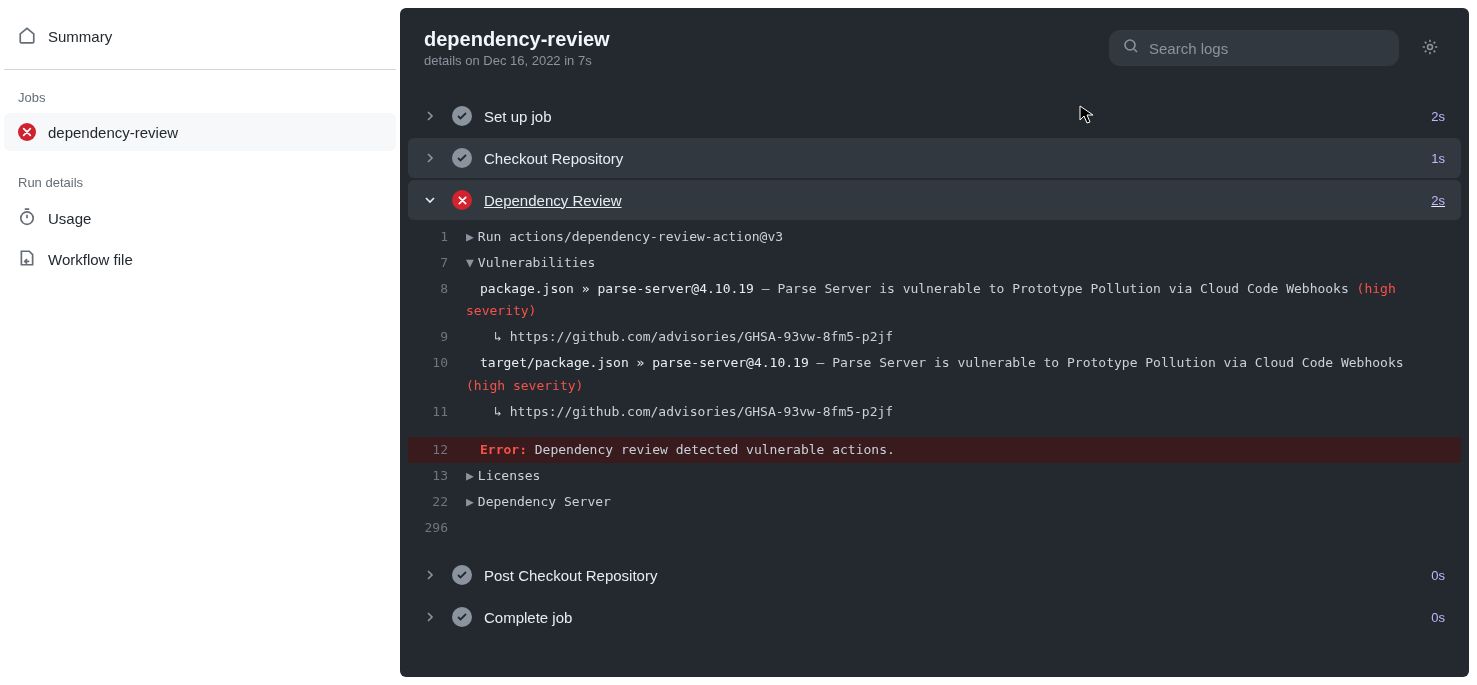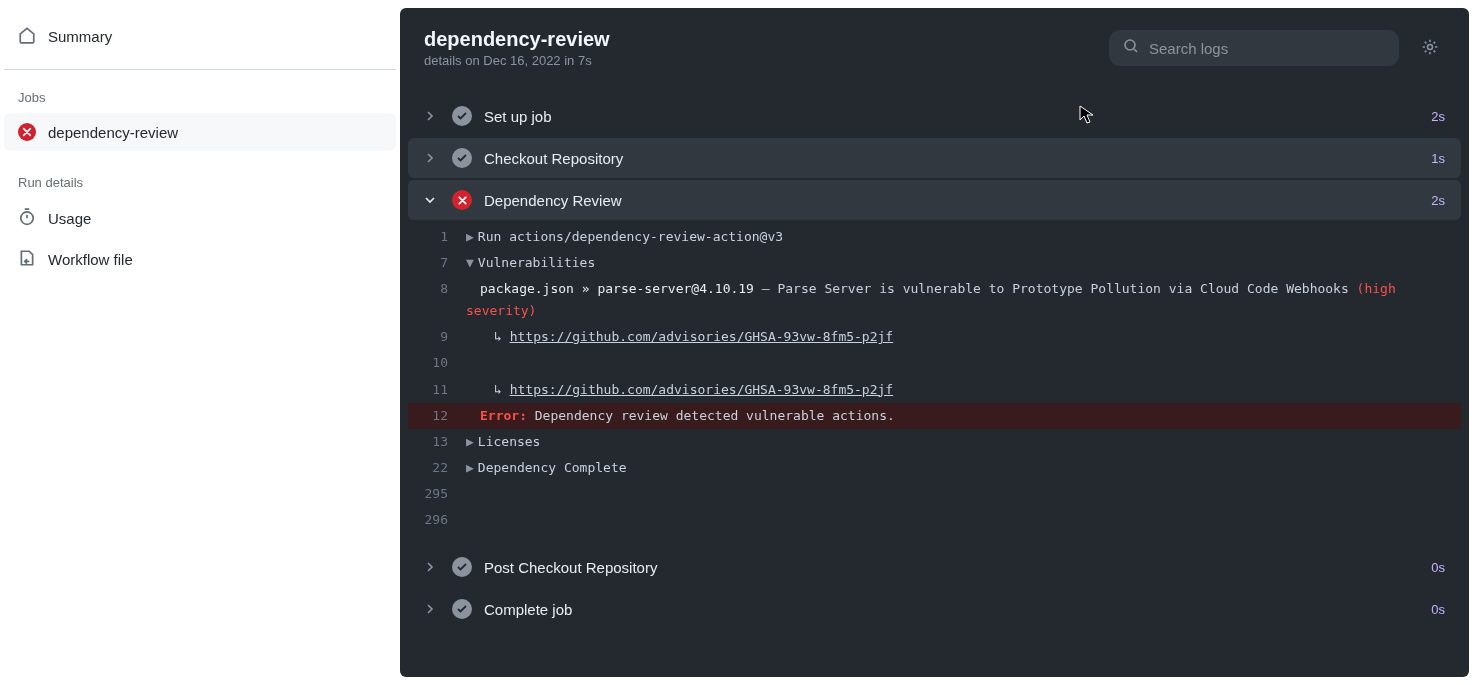--- a/index.html
+++ b/index.html
@@ -130,21 +130,21 @@
   
   .steps { padding: 0 8px 8px 8px; display: flex; flex-direction: column; gap: 2px; }
   .step {
     display: flex;
     align-items: center;
     gap: 12px;
     padding: 10px 16px;
     border-radius: 6px;
     cursor: pointer;
   }
-  .step.expanded { background: #32383f; }
+  .step.expanded { background: #32383f; text-decoration: underline; }
   .step .chev { width: 16px; color: #8b949e; display:flex; }
   .step .status { width: 20px; height: 20px; flex-shrink:0; display:inline-flex; align-items:center; justify-content:center; }
   .step .step-name { flex: 1; font-size: 15px; color: #e6edf3; }
   .step .duration { font-size: 13px; color: #c4b5fd; font-variant-numeric: tabular-nums; }
   .check-badge {
     width: 20px; height: 20px; border-radius: 50%; background:#8b949e;
     display:inline-flex; align-items:center; justify-content:center;
   }
   .check-badge svg { width:12px; height:12px; }
   .fail-badge-lg {
@@ -158,35 +158,35 @@
     font-size: 13px;
     background: #24292f;
     padding: 4px 0 12px 0;
   }
   .log-line {
     display: flex;
     align-items: flex-start;
     padding: 2px 16px 2px 0;
     line-height: 1.7;
   }
-  .log-line.error-line { background: #391a1d; }
+  .log-line.error-line { background: #391a1d; margin-top: 12px; }
   .ln {
     width: 58px;
     text-align: right;
     color: #6e7681;
     flex-shrink: 0;
     padding-right: 18px;
     user-select: none;
   }
   .lc { flex: 1; color: #c9d1d9; word-break: break-word; }
   .tri { color:#8b949e; margin-right:4px; }
   .bold { font-weight:400; color:#e6edf3; }
   .sev { color:#f85149; }
   .err-label { color:#f85149; font-weight:600; }
-  .link { color:#c9d1d9; text-decoration: underline; }
+  .link { color:#c9d1d9; }
   .indent1 { padding-left: 14px; display:inline-block; }
   .indent2 { padding-left: 28px; display:inline-block; }
   .cursor {
     position: fixed;
     left: 1079px;
     top: 105px;
     pointer-events: none;
   }
 </style>
 </head>
@@ -318,40 +318,37 @@
         <div class="log-line">
             <span class="ln">8</span>
             <span class="lc"><span class="indent1"></span><span class="bold">package.json » parse-server@4.10.19</span><span> – Parse Server is vulnerable to Prototype Pollution via Cloud Code Webhooks </span><span class="sev">(high severity)</span></span>
           </div>
         <div class="log-line">
             <span class="ln">9</span>
             <span class="lc"><span class="indent2"></span><span>↳ </span><span class="link">https://github.com/advisories/GHSA-93vw-8fm5-p2jf</span></span>
           </div>
         <div class="log-line">
             <span class="ln">10</span>
+            <span class="lc"><span class="indent1"></span><span class="bold">target/package.json » parse-server@4.10.19</span><span> – Parse Server is vulnerable to Prototype Pollution via Cloud Code Webhooks </span><span class="sev">(high severity)</span></span>
           </div>
         <div class="log-line">
             <span class="ln">11</span>
             <span class="lc"><span class="indent2"></span><span>↳ </span><span class="link">https://github.com/advisories/GHSA-93vw-8fm5-p2jf</span></span>
           </div>
         <div class="log-line error-line">
             <span class="ln">12</span>
             <span class="lc"><span class="indent1"></span><span class="err-label">Error: </span><span>Dependency review detected vulnerable actions.</span></span>
           </div>
         <div class="log-line">
             <span class="ln">13</span>
             <span class="lc"><span class="tri">▶</span><span>Licenses</span></span>
           </div>
         <div class="log-line">
             <span class="ln">22</span>
-            <span class="lc"><span class="tri">▶</span><span>Dependency Complete</span></span>
-          </div>
-        <div class="log-line">
-            <span class="ln">295</span>
-            <span class="lc"></span>
+            <span class="lc"><span class="tri">▶</span><span>Dependency Server</span></span>
           </div>
         <div class="log-line">
             <span class="ln">296</span>
             <span class="lc"></span>
           </div>
       </div>
     </div>
 
     <div class="step">
       <span class="chev">

